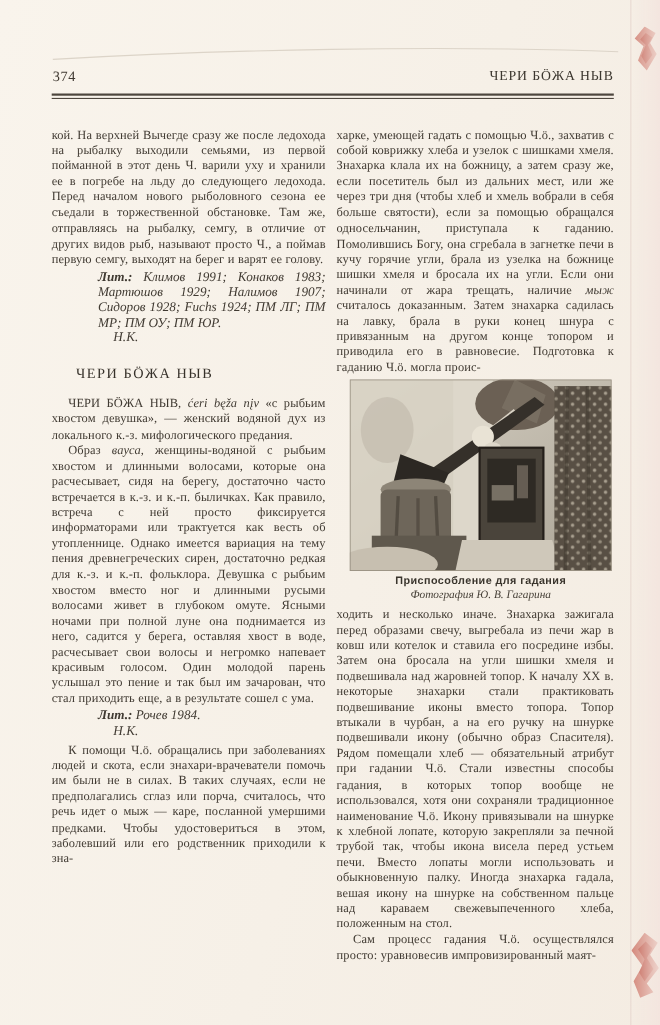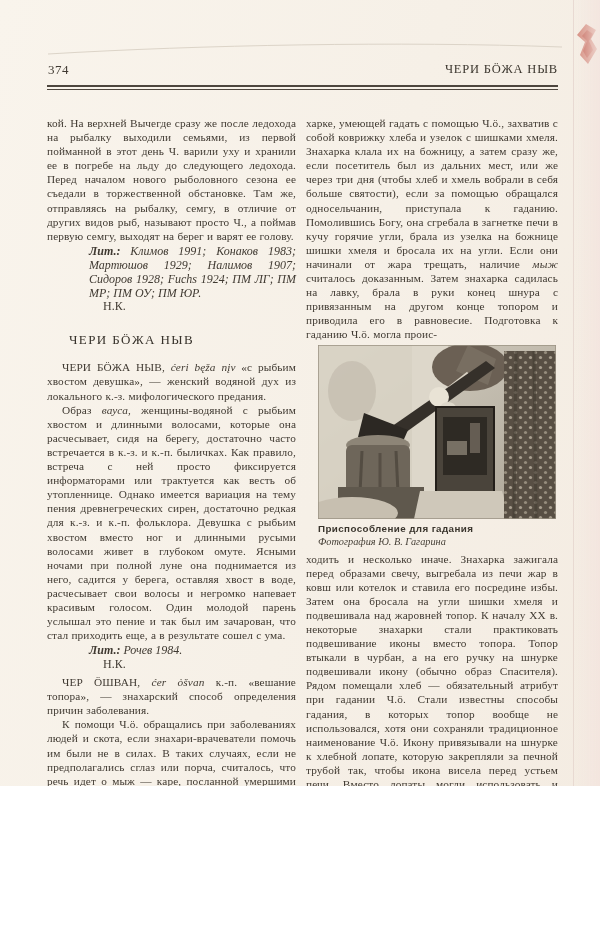--- a/index.html
+++ b/index.html
@@ -1,17 +1,17 @@
 <!DOCTYPE html>
 <html><head>
 <meta charset="utf-8">
 <style>
   html,body{margin:0;padding:0;}
   #page{
-    position:relative;width:600px;height:786px;overflow:hidden;
+    position:relative;width:600px;height:932px;overflow:hidden;
     background:linear-gradient(105deg,#f9f4ec 0%,#f6f0e7 55%,#f4ece2 100%);
     font-family:"Liberation Serif","DejaVu Serif",serif;
     color:#403a32;
   }
   .pageno{position:absolute;left:48px;top:62px;font-size:13px;letter-spacing:.5px;}
   .runhead{position:absolute;left:300px;top:62px;width:258px;text-align:right;
     font-size:12.5px;letter-spacing:.8px;color:#3c372f;}
   .header-rule{position:absolute;left:47px;top:85px;width:511px;height:2px;
     border-top:2px solid #4d463e;border-bottom:1px solid #4d463e;}
   .top-hairline{position:absolute;left:0;top:0;pointer-events:none;}
@@ -20,28 +20,28 @@
   .col-right{left:306px;width:252px;}
   .body-text{
     margin:0;font-size:11.3px;line-height:14.1px;text-align:justify;
     letter-spacing:.1px;word-spacing:.3px;
   }
   .indent{text-indent:15px;}
   .seg-b{font-weight:normal;}
   .seg-i{font-style:italic;}
   .seg-bi{font-weight:bold;font-style:italic;}
   .lit{margin:2px 0 3px 42px;font-size:12px;line-height:13.9px;text-align:justify;}
-  .lit-author{margin:0 0 0 14px;}
+  .lit-author{margin:0 0 0 14px;font-style:italic;}
   .entry-heading{
     margin:18px 0 12px 22px;font-size:13px;font-weight:normal;
     letter-spacing:1.4px;color:#36312a;
   }
   .photo-figure{margin:3px 0 4px 12px;width:238px;}
   .photo-figure svg{display:block;}
-  .photo-caption{margin-top:4px;text-align:left;}
+  .photo-caption{margin-top:4px;text-align:center;}
   .cap-title{
     font-family:"Liberation Sans","DejaVu Sans",sans-serif;
     font-weight:bold;font-size:9.8px;letter-spacing:.4px;color:#3a352d;line-height:12px;
   }
   .cap-credit{font-style:italic;font-size:10.3px;line-height:13px;color:#453f36;}
   .right-edge{
     position:absolute;right:0;top:0;width:26px;height:932px;pointer-events:none;
     background:linear-gradient(to right,rgba(246,233,228,0),rgba(243,228,222,.85));
     border-left:1px solid rgba(200,183,172,.25);
   }
@@ -72,21 +72,20 @@
 
     <h3 class="entry-heading">ЧЕРИ БӦЖА НЫВ</h3>
     <p class="body-text indent"><span class="seg-b">ЧЕРИ БӦЖА НЫВ,</span><span> </span><span class="seg-i">ćeri bęža nįv</span><span> «с рыбьим хвостом девушка», — женский водяной дух из локального к.-з. мифологического предания.</span></p>
     <p class="body-text indent"><span>Образ </span><span class="seg-i">вауса</span><span>, женщины-водяной с рыбьим хвостом и длинными волосами, которые она расчесывает, сидя на берегу, достаточно часто встречается в к.-з. и к.-п. быличках. Как правило, встреча с ней просто фиксируется информаторами или трактуется как весть об утопленнице. Однако имеется вариация на тему пения древнегреческих сирен, достаточно редкая для к.-з. и к.-п. фольклора. Девушка с рыбьим хвостом вместо ног и длинными русыми волосами живет в глубоком омуте. Ясными ночами при полной луне она поднимается из него, садится у берега, оставляя хвост в воде, расчесывает свои волосы и негромко напевает красивым голосом. Один молодой парень услышал это пение и так был им зачарован, что стал приходить еще, а в результате сошел с ума.</span></p>
 
     <div class="lit">
       <div class="lit-refs"><span class="seg-bi">Лит.:</span><span class="seg-i"> Рочев 1984.</span></div>
       <div class="lit-author">Н.К.</div>
     </div>
 
-    <p class="body-text indent"><span class="seg-b">ЧЕР ӦШВАН,</span><span> </span><span class="seg-i">ćer ȯšvan</span><span> к.-п. «вешание топора», — знахарский способ определения причин заболевания.</span></p>
     <p class="body-text indent"><span>К помощи </span><span class="seg-b">Ч.ӧ.</span><span> обращались при заболеваниях людей и скота, если знахари-врачеватели помочь им были не в силах. В таких случаях, если не предполагались сглаз или порча, считалось, что речь идет о </span><span class="seg-b">мыж</span><span> — каре, посланной умершими предками. Чтобы удостовериться в этом, заболевший или его родственник приходили к зна-</span></p>
   </div>
 
   <div class="col col-right">
     <p class="body-text"><span>харке, умеющей гадать с помощью </span><span class="seg-b">Ч.ӧ.</span><span>, захватив с собой коврижку хлеба и узелок с шишками хмеля. Знахарка клала их на божницу, а затем сразу же, если посетитель был из дальних мест, или же через три дня (чтобы хлеб и хмель вобрали в себя больше святости), если за помощью обращался односельчанин, приступала к гаданию. Помолившись Богу, она сгребала в загнетке печи в кучу горячие угли, брала из узелка на божнице шишки хмеля и бросала их на угли. Если они начинали от жара трещать, наличие </span><span class="seg-i">мыж</span><span> считалось доказанным. Затем знахарка садилась на лавку, брала в руки конец шнура с привязанным на другом конце топором и приводила его в равновесие. Подготовка к гаданию </span><span class="seg-b">Ч.ӧ.</span><span> могла проис-</span></p>
 
     <figure class="photo-figure">
       <svg width="238" height="174" viewBox="0 0 238 174">
         <defs>
           <linearGradient id="wallg" x1="0" y1="0" x2="1" y2="1">

